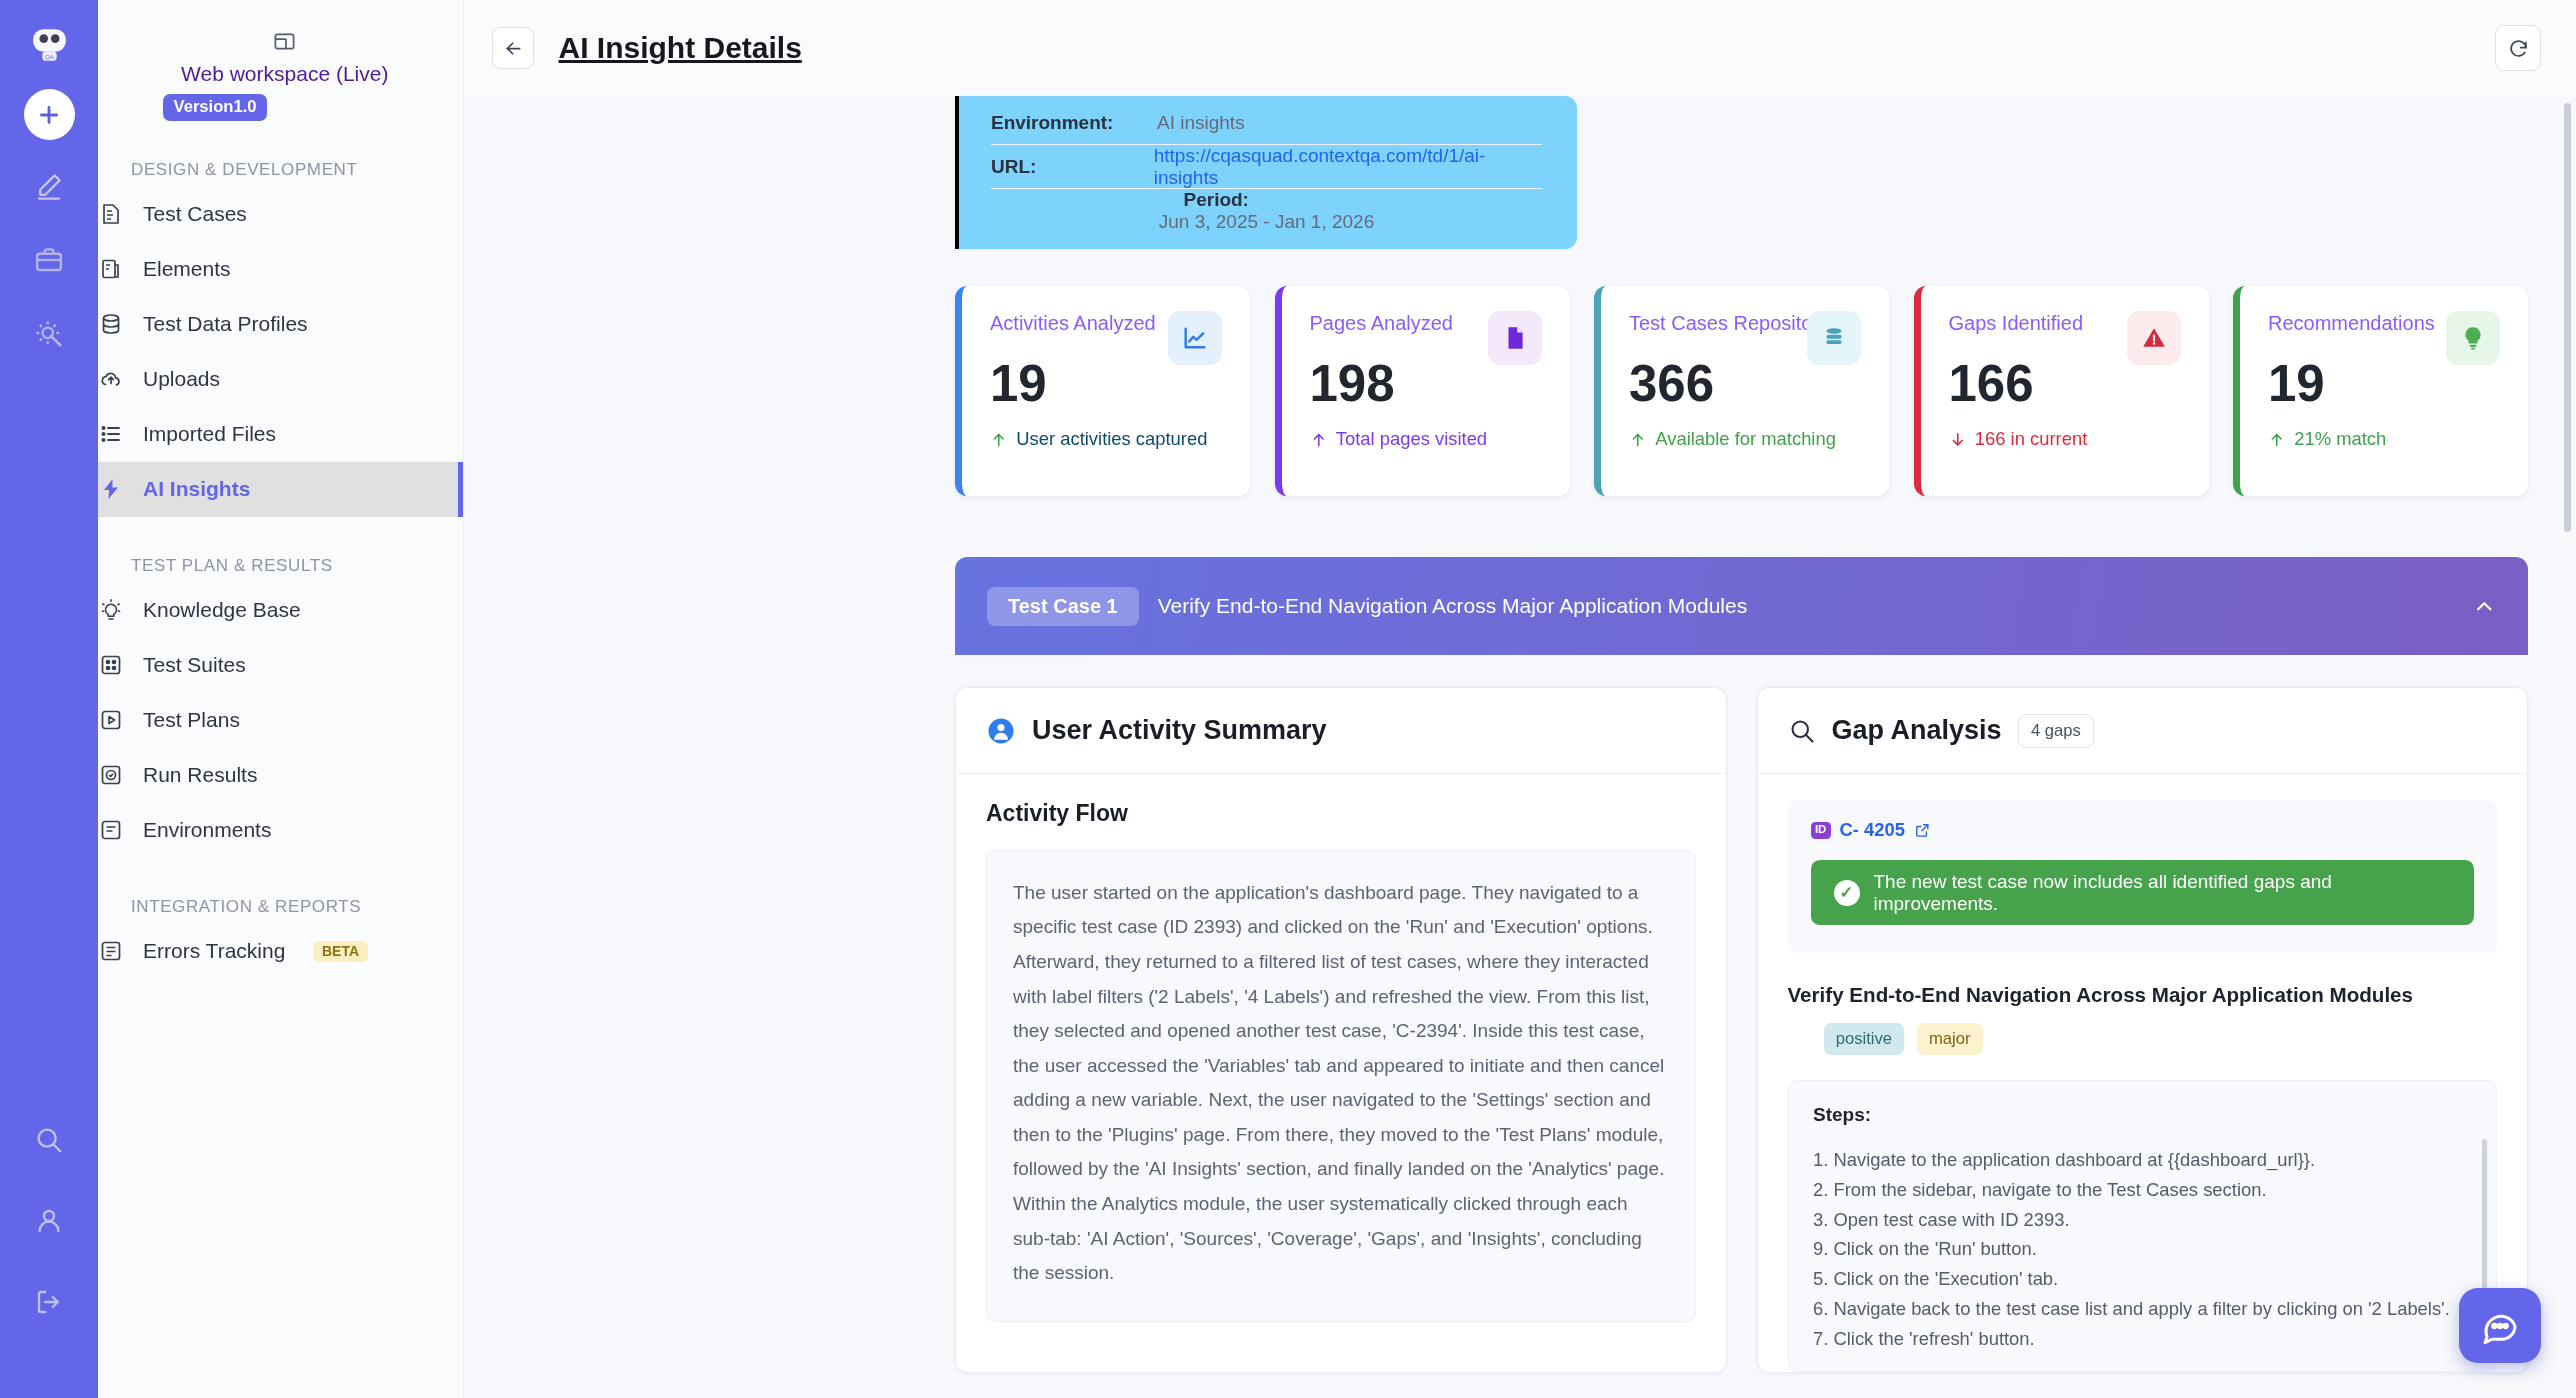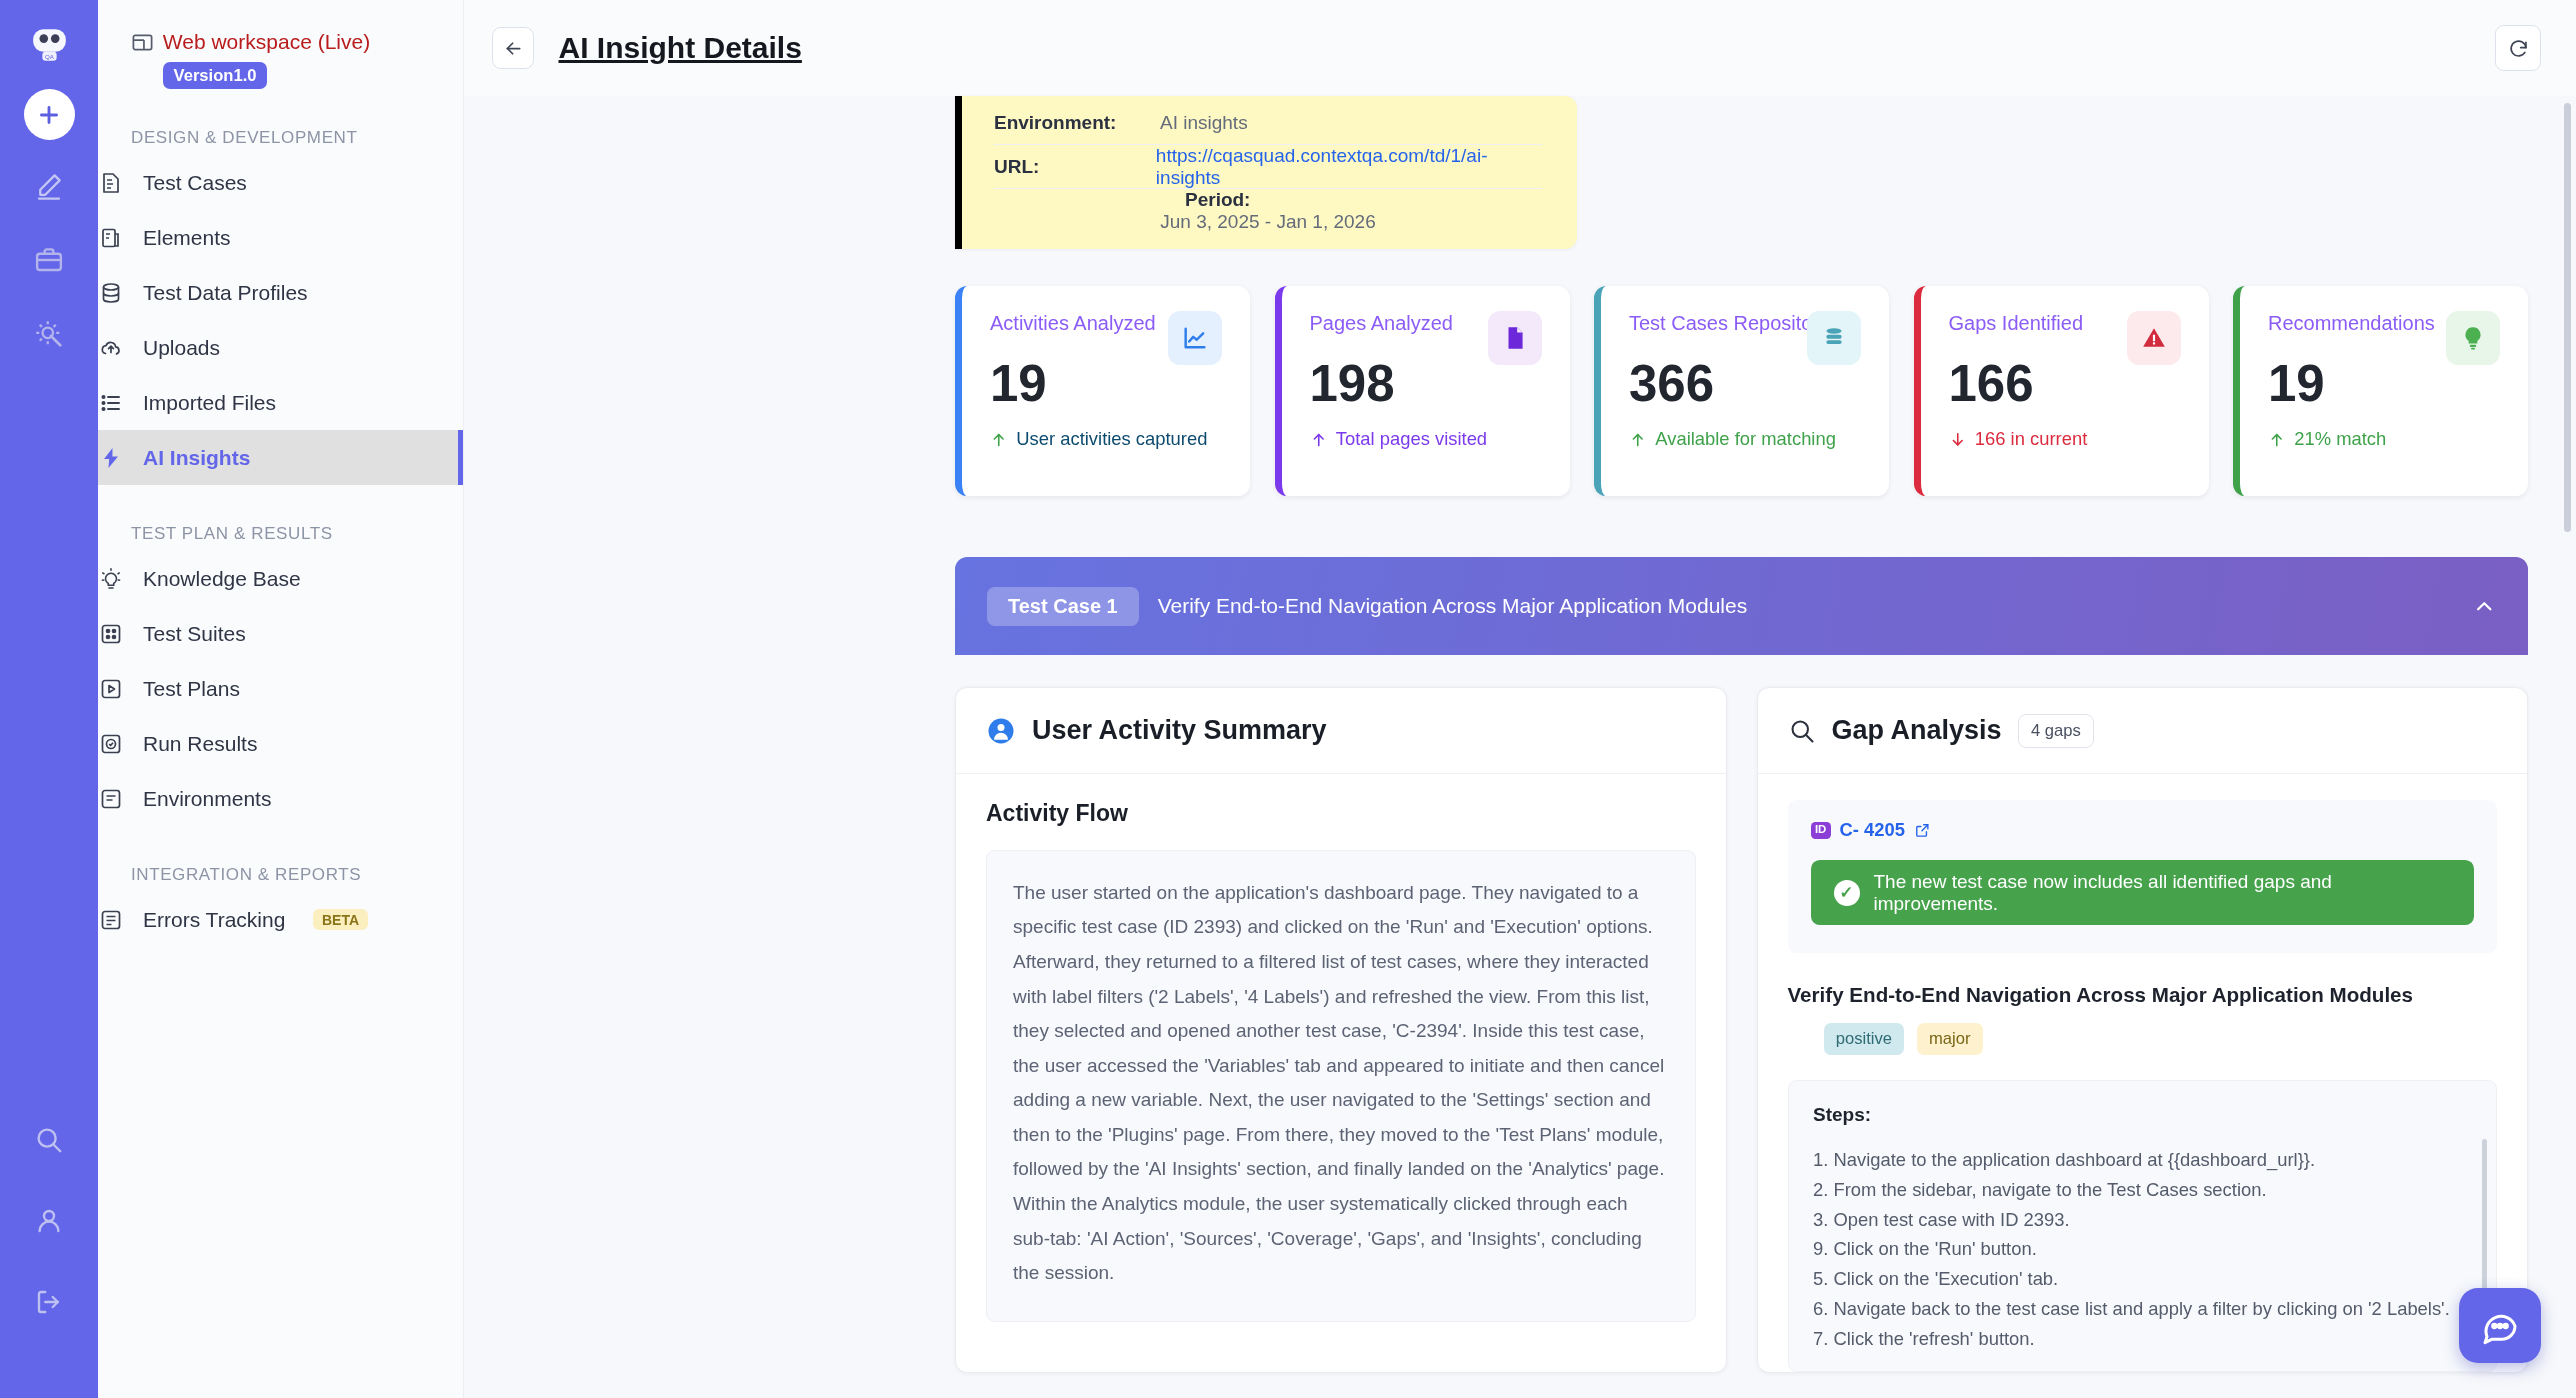--- a/index.html
+++ b/index.html
@@ -29,21 +29,21 @@
     display: flex; flex-direction: column; align-items: center; }
   .rail-bottom .rail-ic { margin-bottom: 42px; }
 
   
   .sidebar {
     width: 366px; flex: 0 0 366px; background: #fafbfd;
     border-right: 0.9px solid #eceef3; padding-top: 30px;
     height: 1398px;
   }
   .ws-head { padding: 0 24.5px 0 33px; }
-  .ws-title { display: flex; align-items: center; gap: 8.8px; font-size: 21px; color: #b91c1c; }
+  .ws-title { display: flex; align-items: center; gap: 8.8px; font-size: 21px; color: #4c1d95; flex-direction: column; }
   .ws-badge {
     display: inline-block; margin: 8px 0 0 32px; background: #6366e8; color: #fff;
     font-size: 16.6px; font-weight: bold; border-radius: 7px; padding: 3.5px 10.5px;
   }
   .nav-group-label {
     margin: 39px 0 7px 33px; font-size: 17px; letter-spacing: 0.6px;
     color: #8d94a5; font-weight: 400;
   }
   .nav-item {
     display: flex; align-items: center; gap: 19px;
@@ -74,21 +74,21 @@
   .topbar-spacer { flex: 1 1 auto; }
   .refresh-btn {
     width: 46px; height: 46px; border: 0.9px solid #dde1ea; border-radius: 8.8px;
     background: #fff; display: flex; align-items: center; justify-content: center;
   }
 
   .scroll-area { position: absolute; top: 96px; left: 0; right: 0; bottom: 0; }
 
   
   .info-card {
-    margin: 0 0 0 491px; width: 622px; background: #fef9c3; border-left: 7px solid #000000;
+    margin: 0 0 0 491px; width: 622px; background: #7dd3fc; border-left: 4px solid #000000;
     border-radius: 0 12.3px 12.3px 0; padding: 5.3px 35px 16px 32px;
     box-shadow: 0 0.9px 3.5px rgba(20,25,40,.05);
   }
   .info-row { display: flex; align-items: center; height: 44px; border-bottom: 0.9px solid #eef0f4; }
   .info-row:last-child { border-bottom: none; flex-direction: column; }
   .info-k { width: 166px; font-size: 19px; font-weight: bold; color: #2b3140; }
   .info-v { font-size: 19px; color: #646b7b; }
   .info-v.link { color: #2563eb; }
 
   

